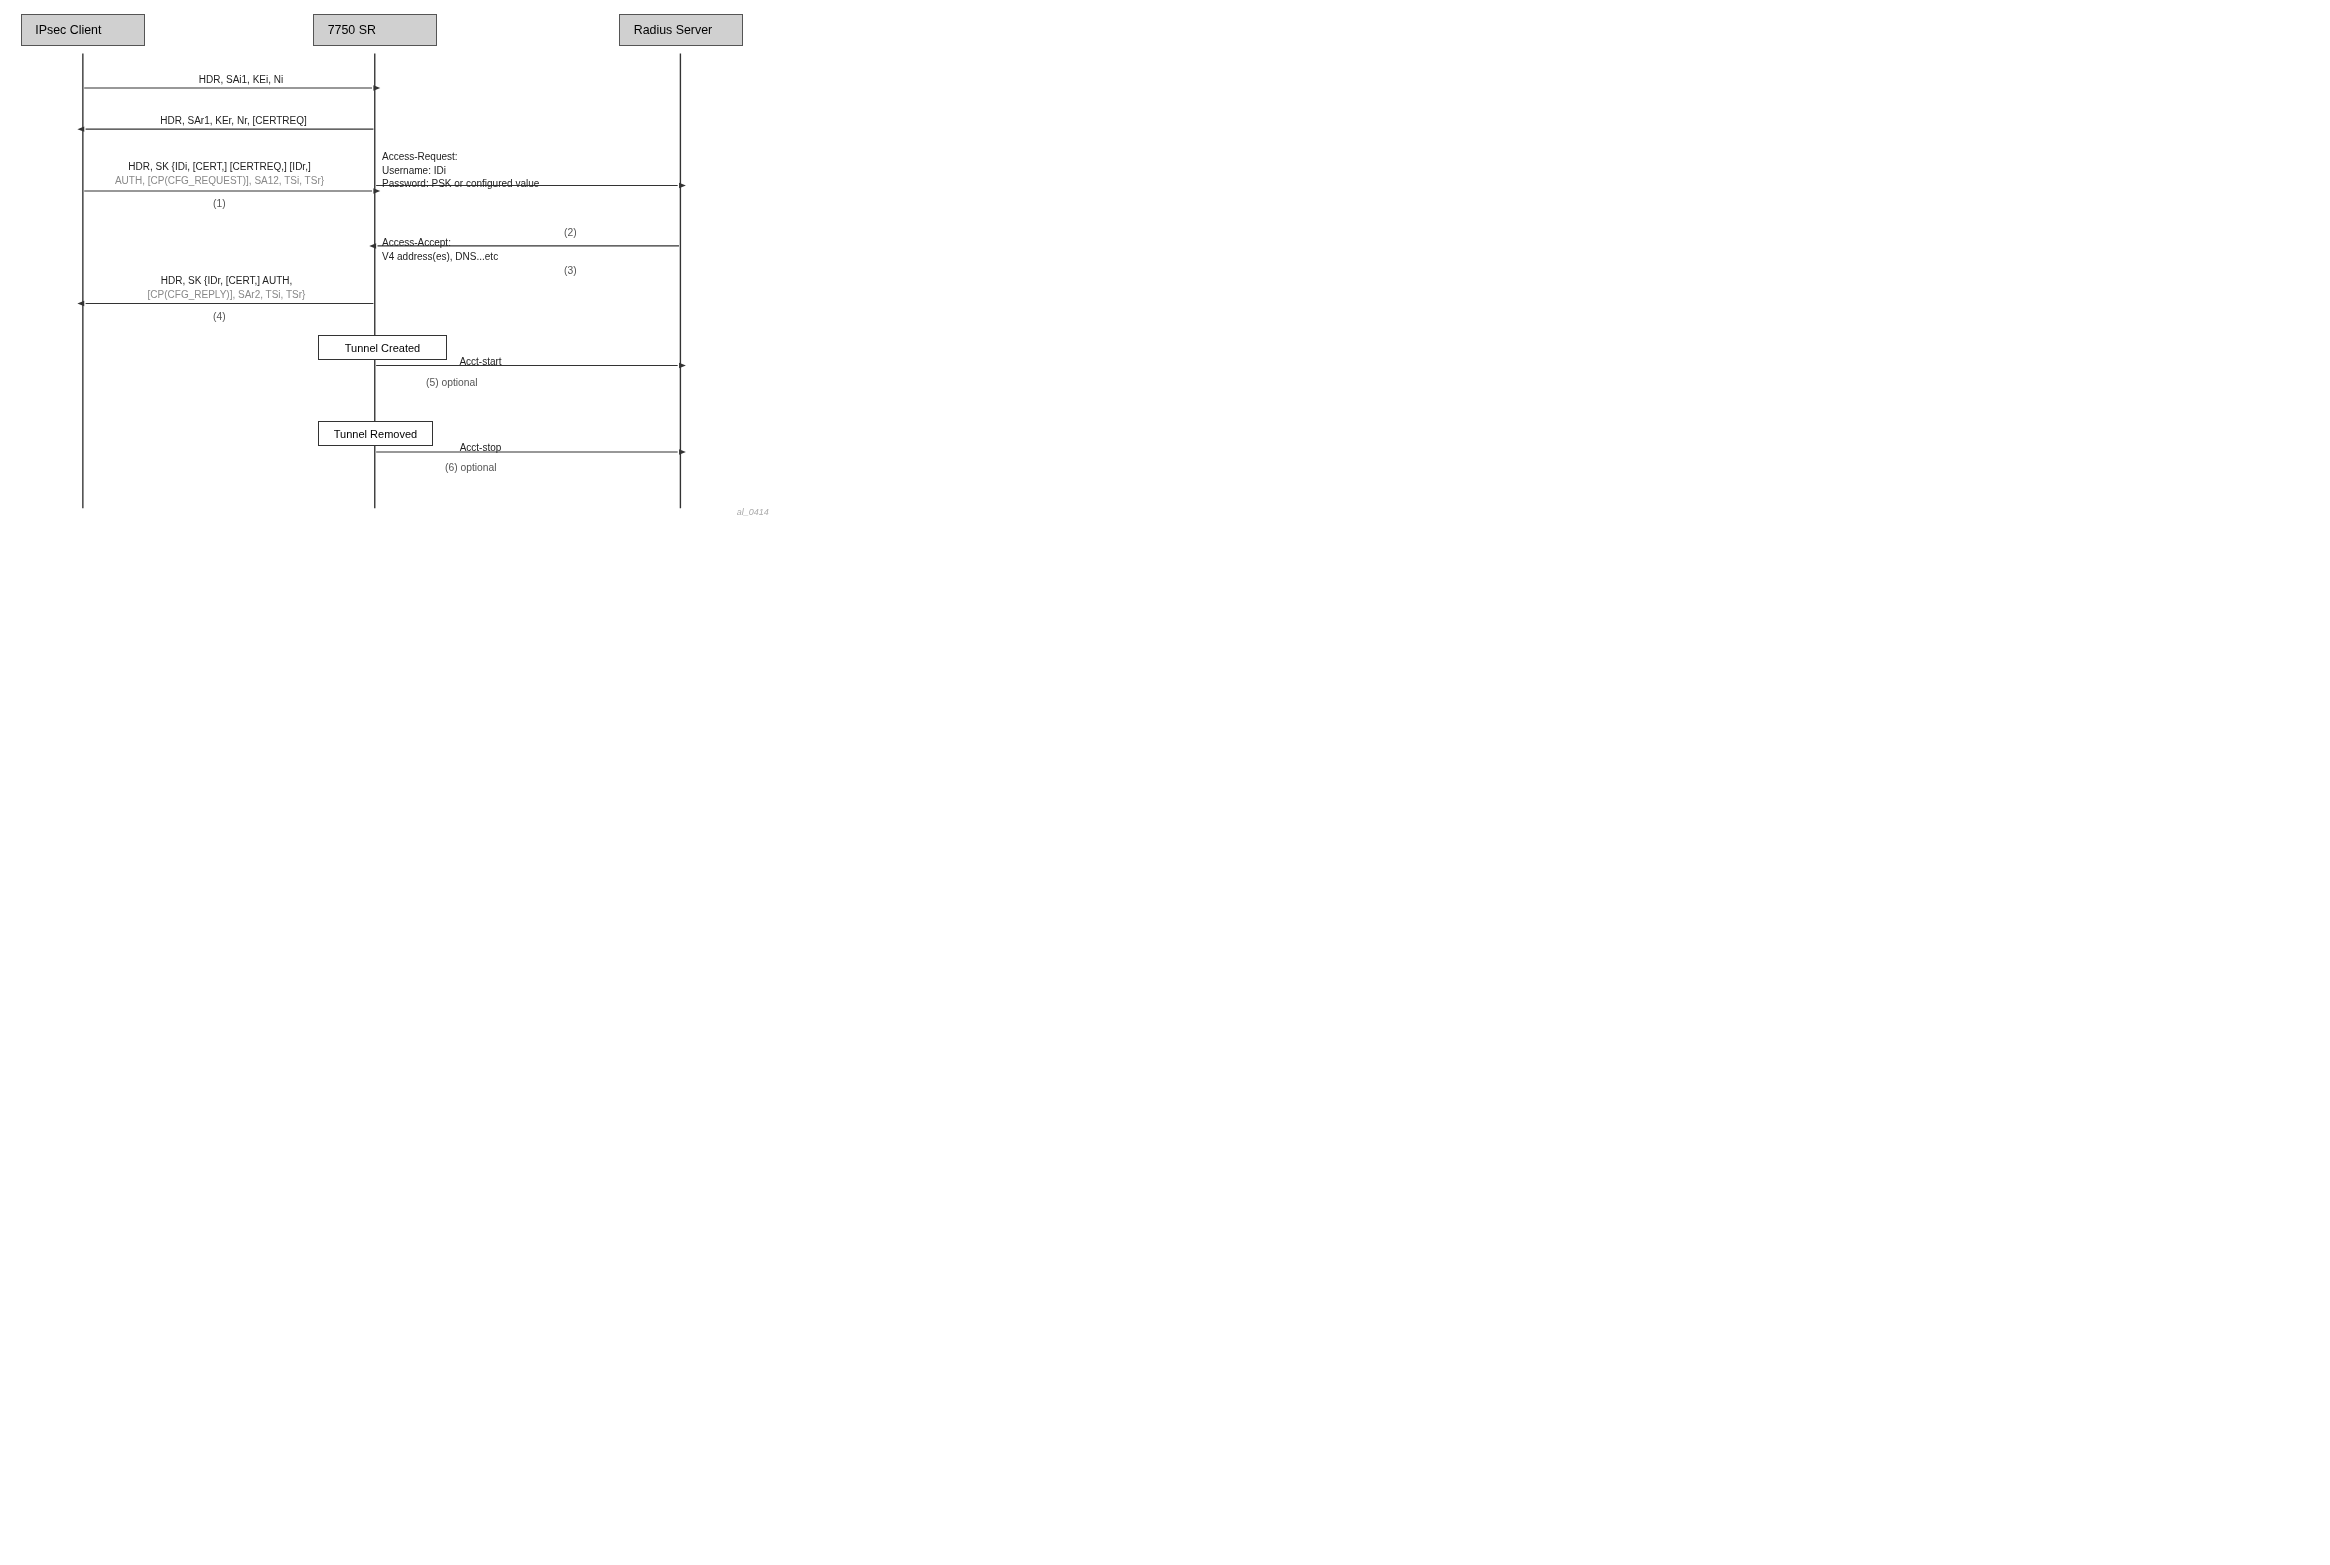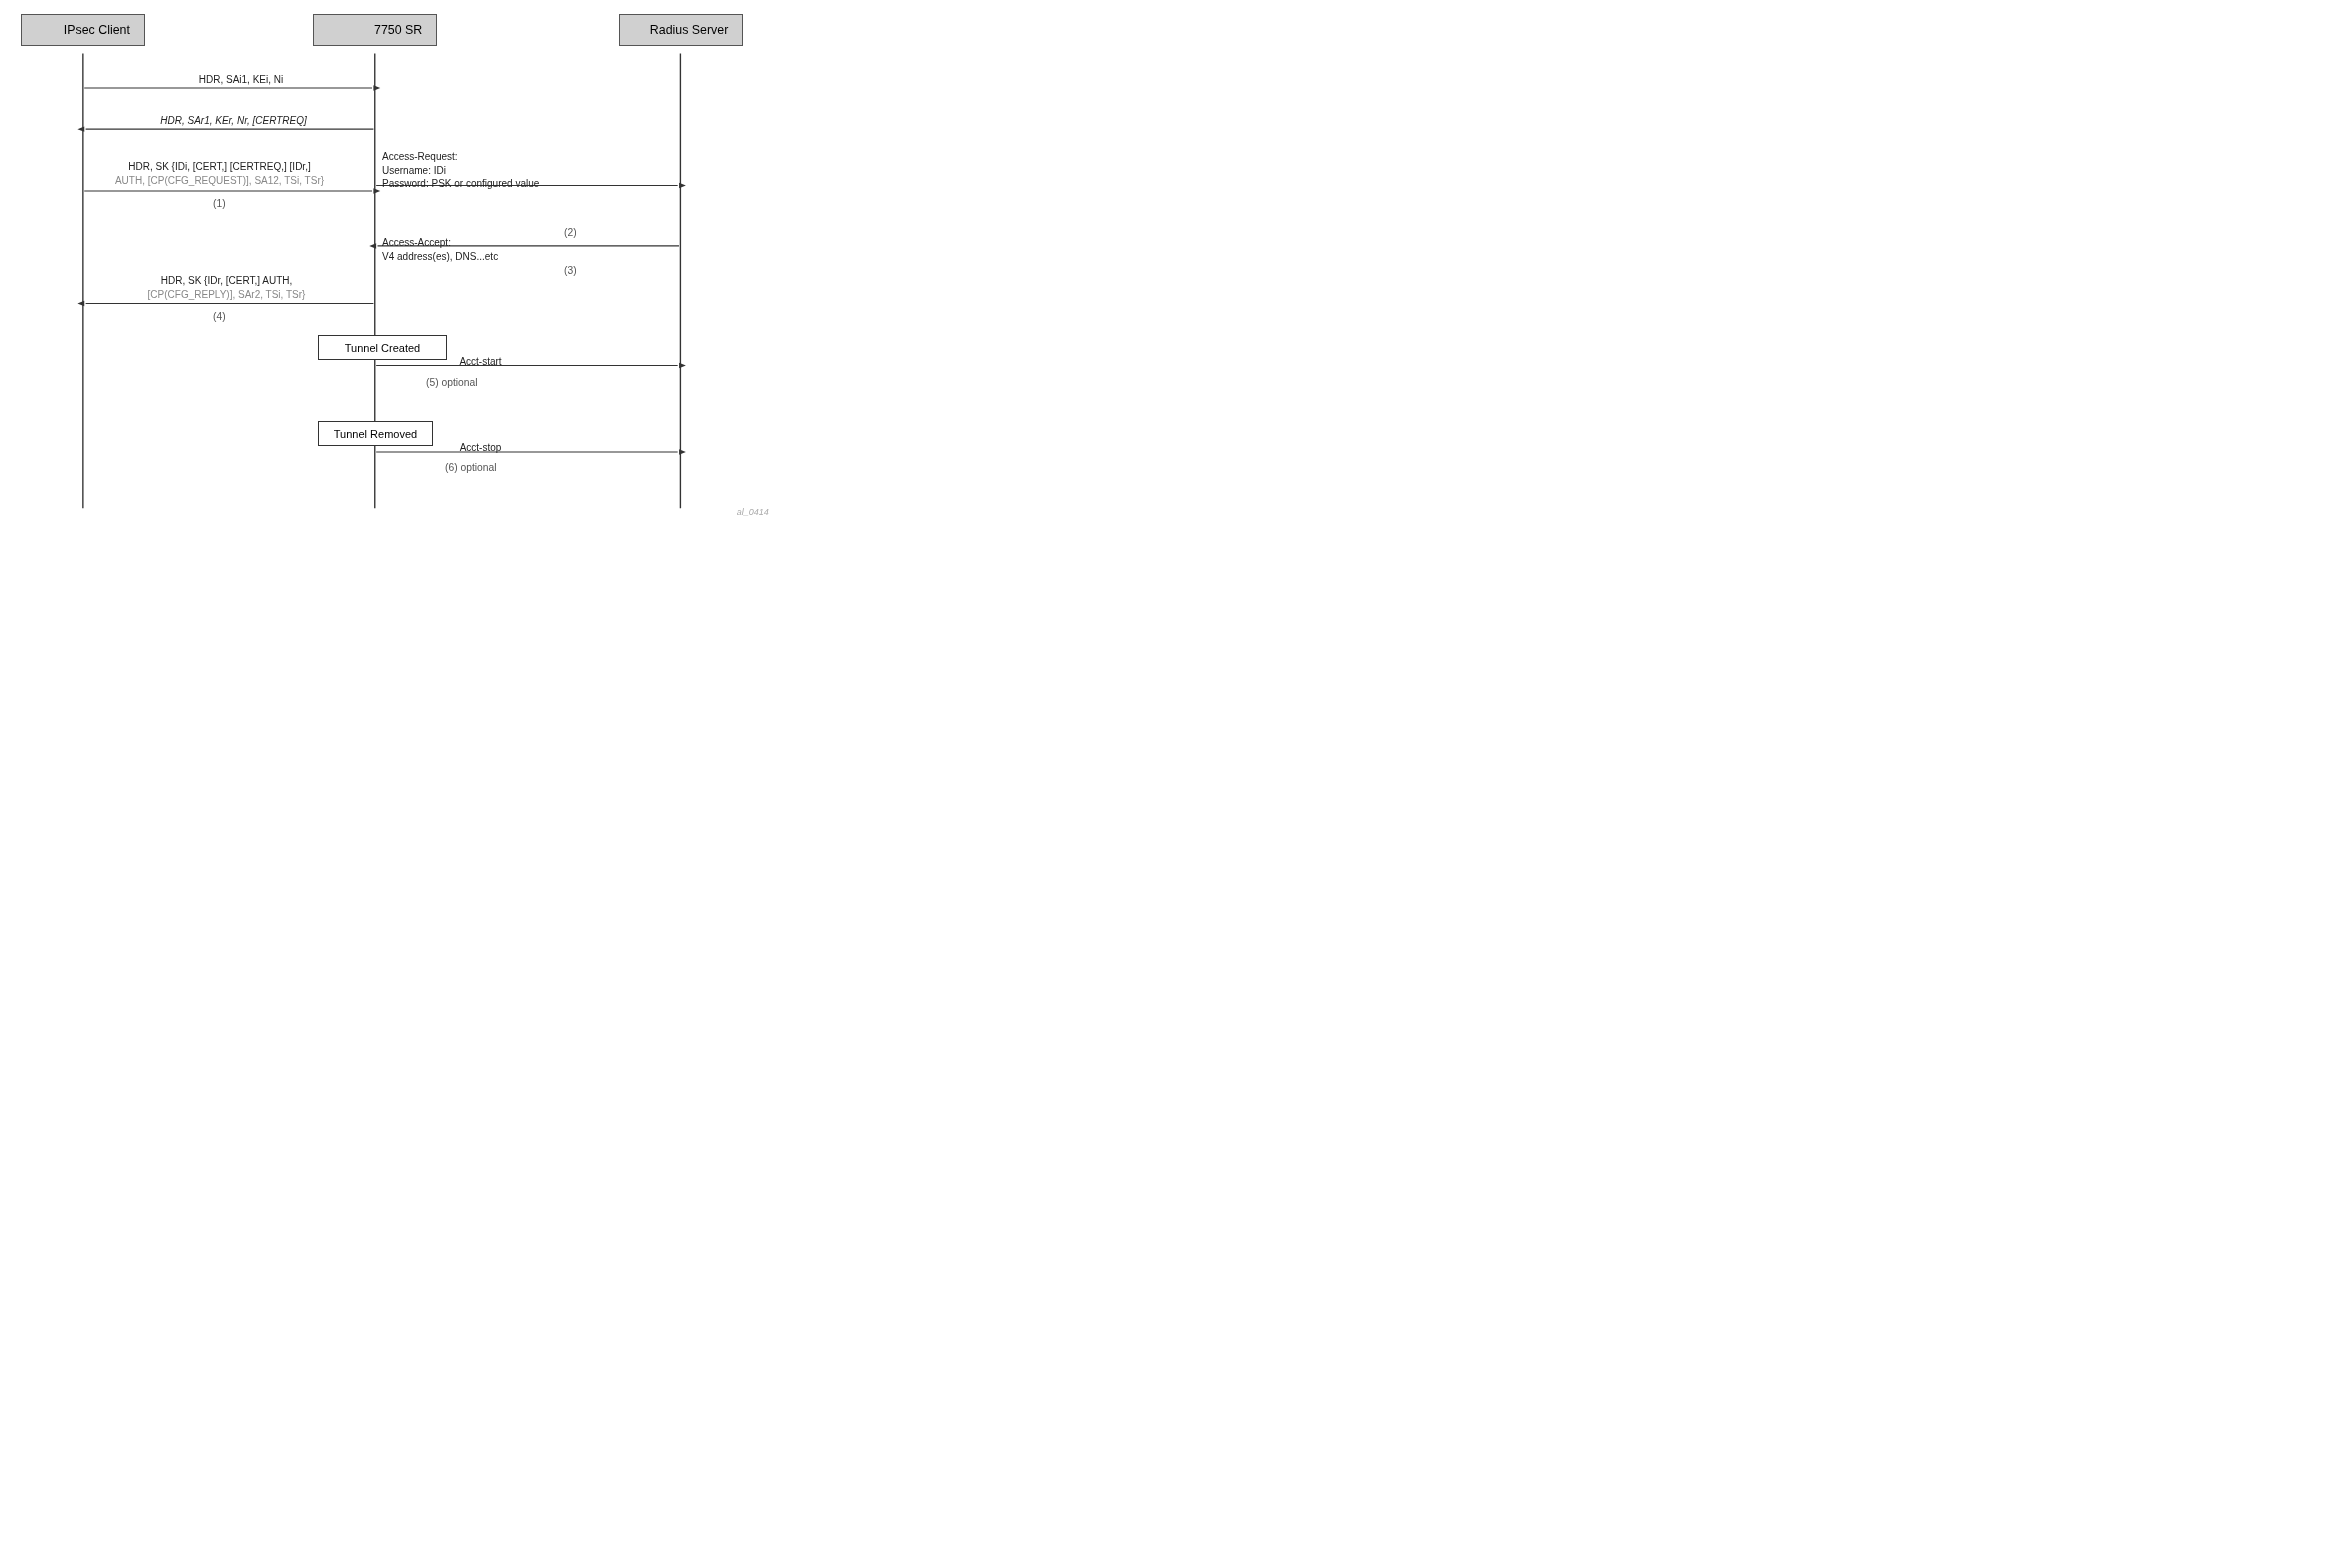--- a/index.html
+++ b/index.html
@@ -19,21 +19,21 @@
       background: #ffffff;
     }
 
     
     .entity-box {
       position: absolute;
       top: 13.7px;
       background: #d0d0d0;
       border: 1.4px solid #555;
       padding: 8.2px 13.7px;
-      text-align: right;
+      text-align: left;
       font-size: 12.4px;
       font-weight: normal;
     }
 
     .entity-ipsec {
       left: 20.6px;
       width: 124px;
     }
 
     .entity-sr {
@@ -136,21 +136,21 @@
 
     <line x1="547" y1="658" x2="986" y2="658" stroke="#333" stroke-width="1.5"></line>
     <polygon points="988,654 998,658 988,662" fill="#333"></polygon>
 
   </svg>
 
   <div class="msg-label" style="left: 124px; top: 73px; width: 234px;">
     <span>HDR, SAi1, KEi, Ni</span>
   </div>
 
-  <div class="msg-label" style="left: 110px; top: 114px; width: 247px; font-style: italic;">
+  <div class="msg-label" style="left: 110px; top: 114px; width: 247px;">
     <span>HDR, SAr1, KEr, Nr, [CERTREQ]</span>
   </div>
 
   <div class="msg-label" style="left: 82px; top: 160px; width: 275px;">
     <span>HDR, SK {IDi, [CERT,] [CERTREQ,] [IDr,]</span><br>
     <span style="color:#888;">AUTH, [CP(CFG_REQUEST)], SA12, TSi, TSr}</span>
   </div>
 
   <div class="msg-label" style="left: 382px; top: 150px; width: 261px; text-align: left;">
     <span>Access-Request:</span><br>

